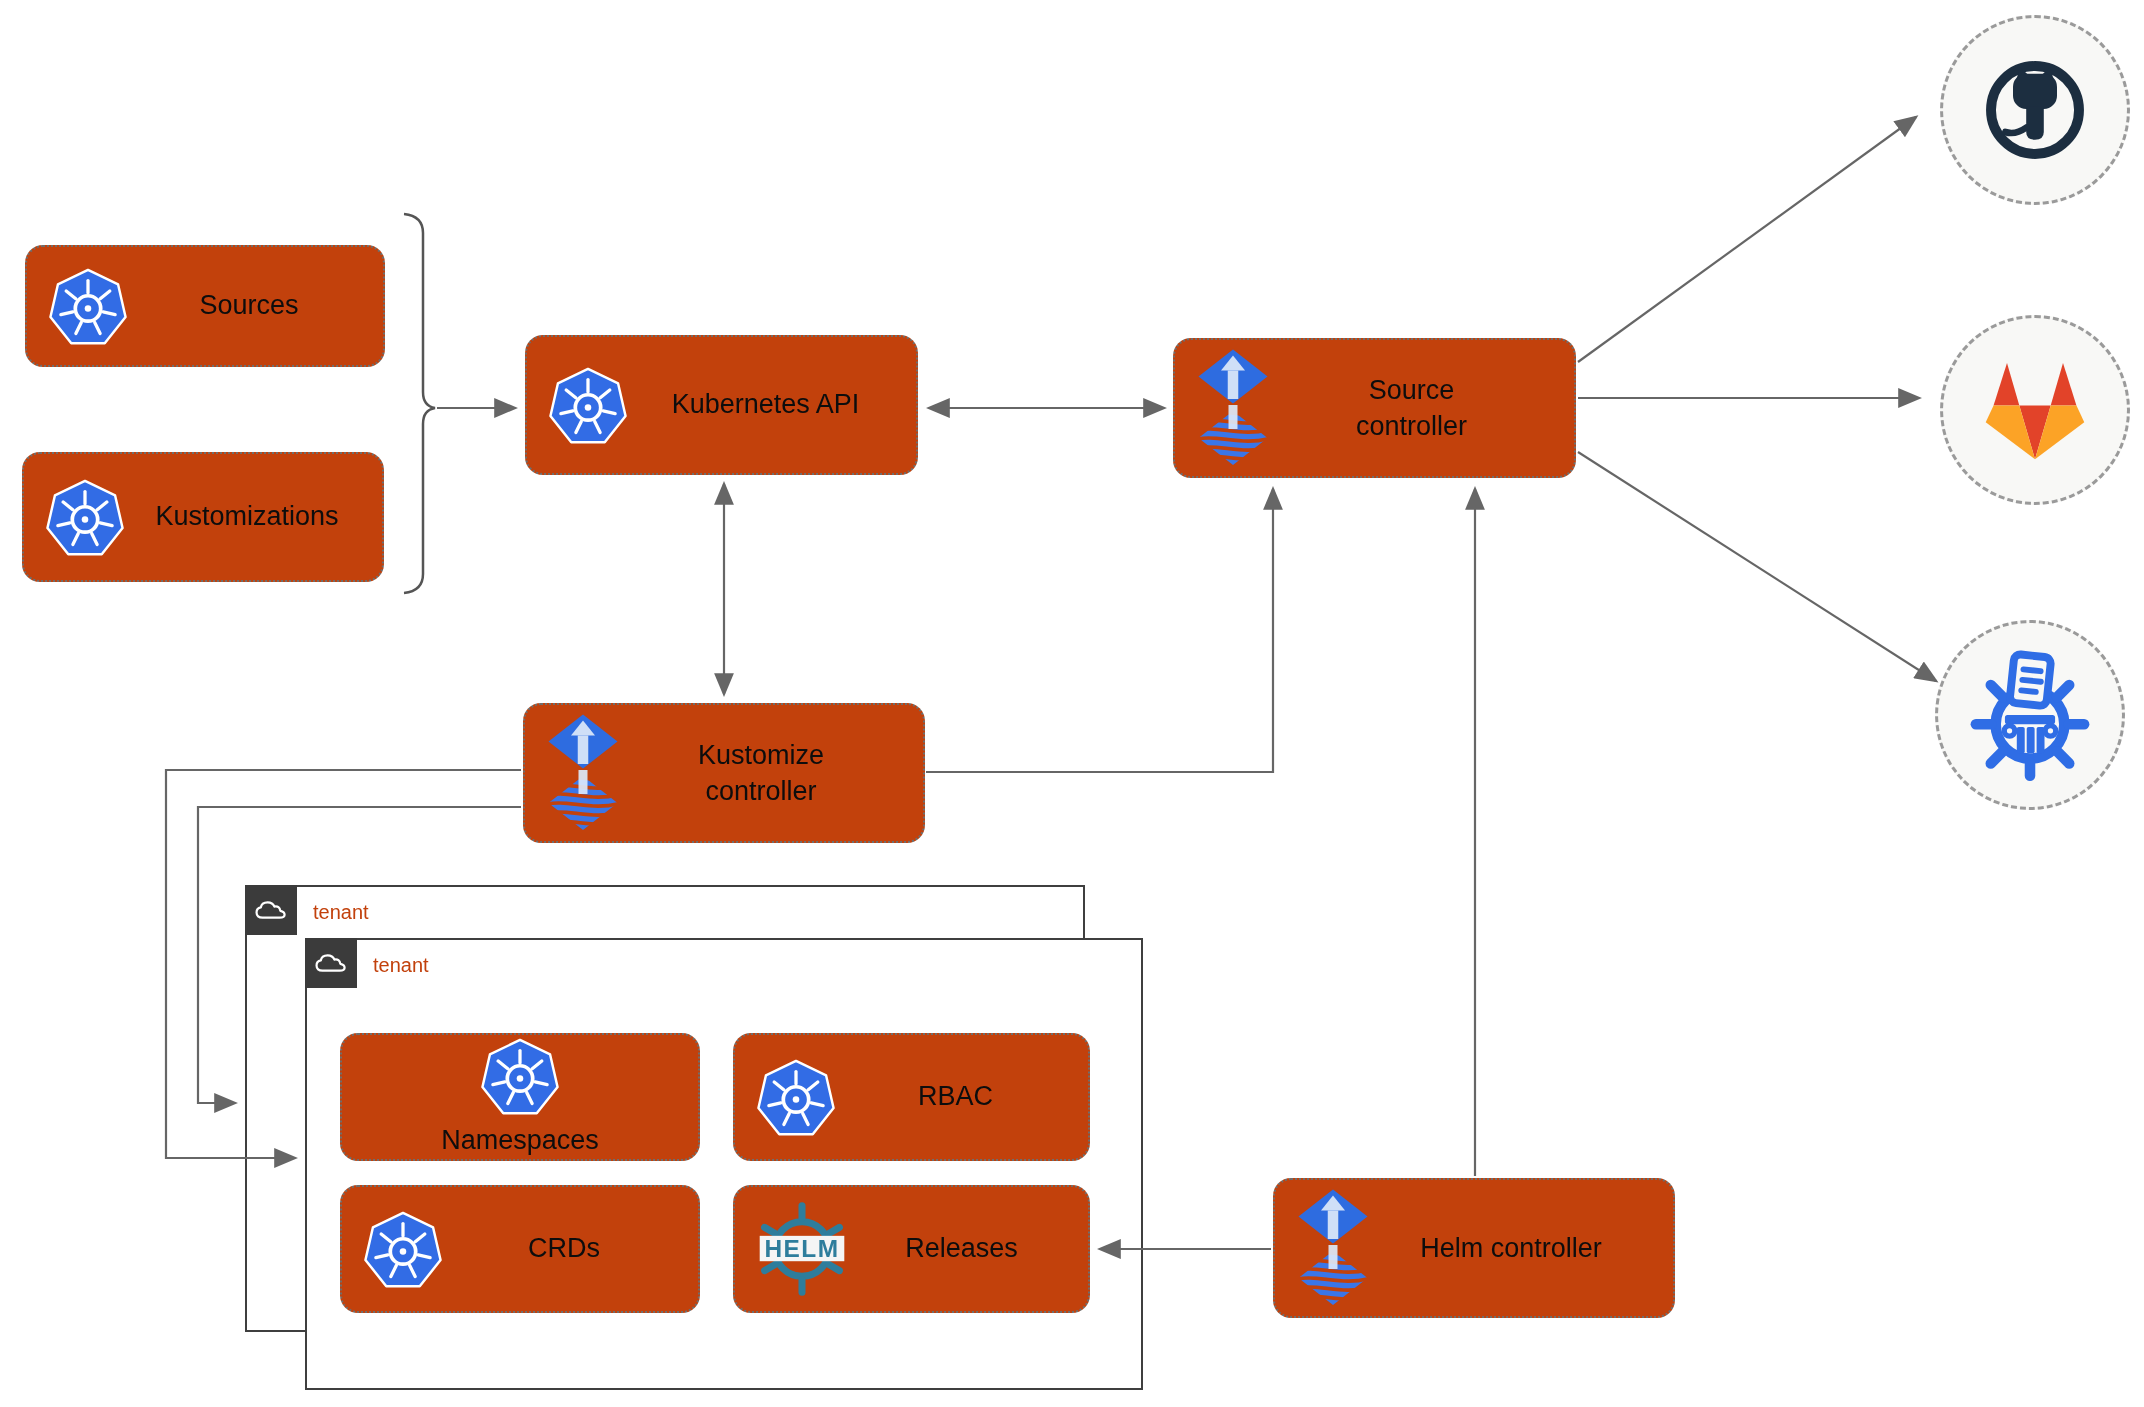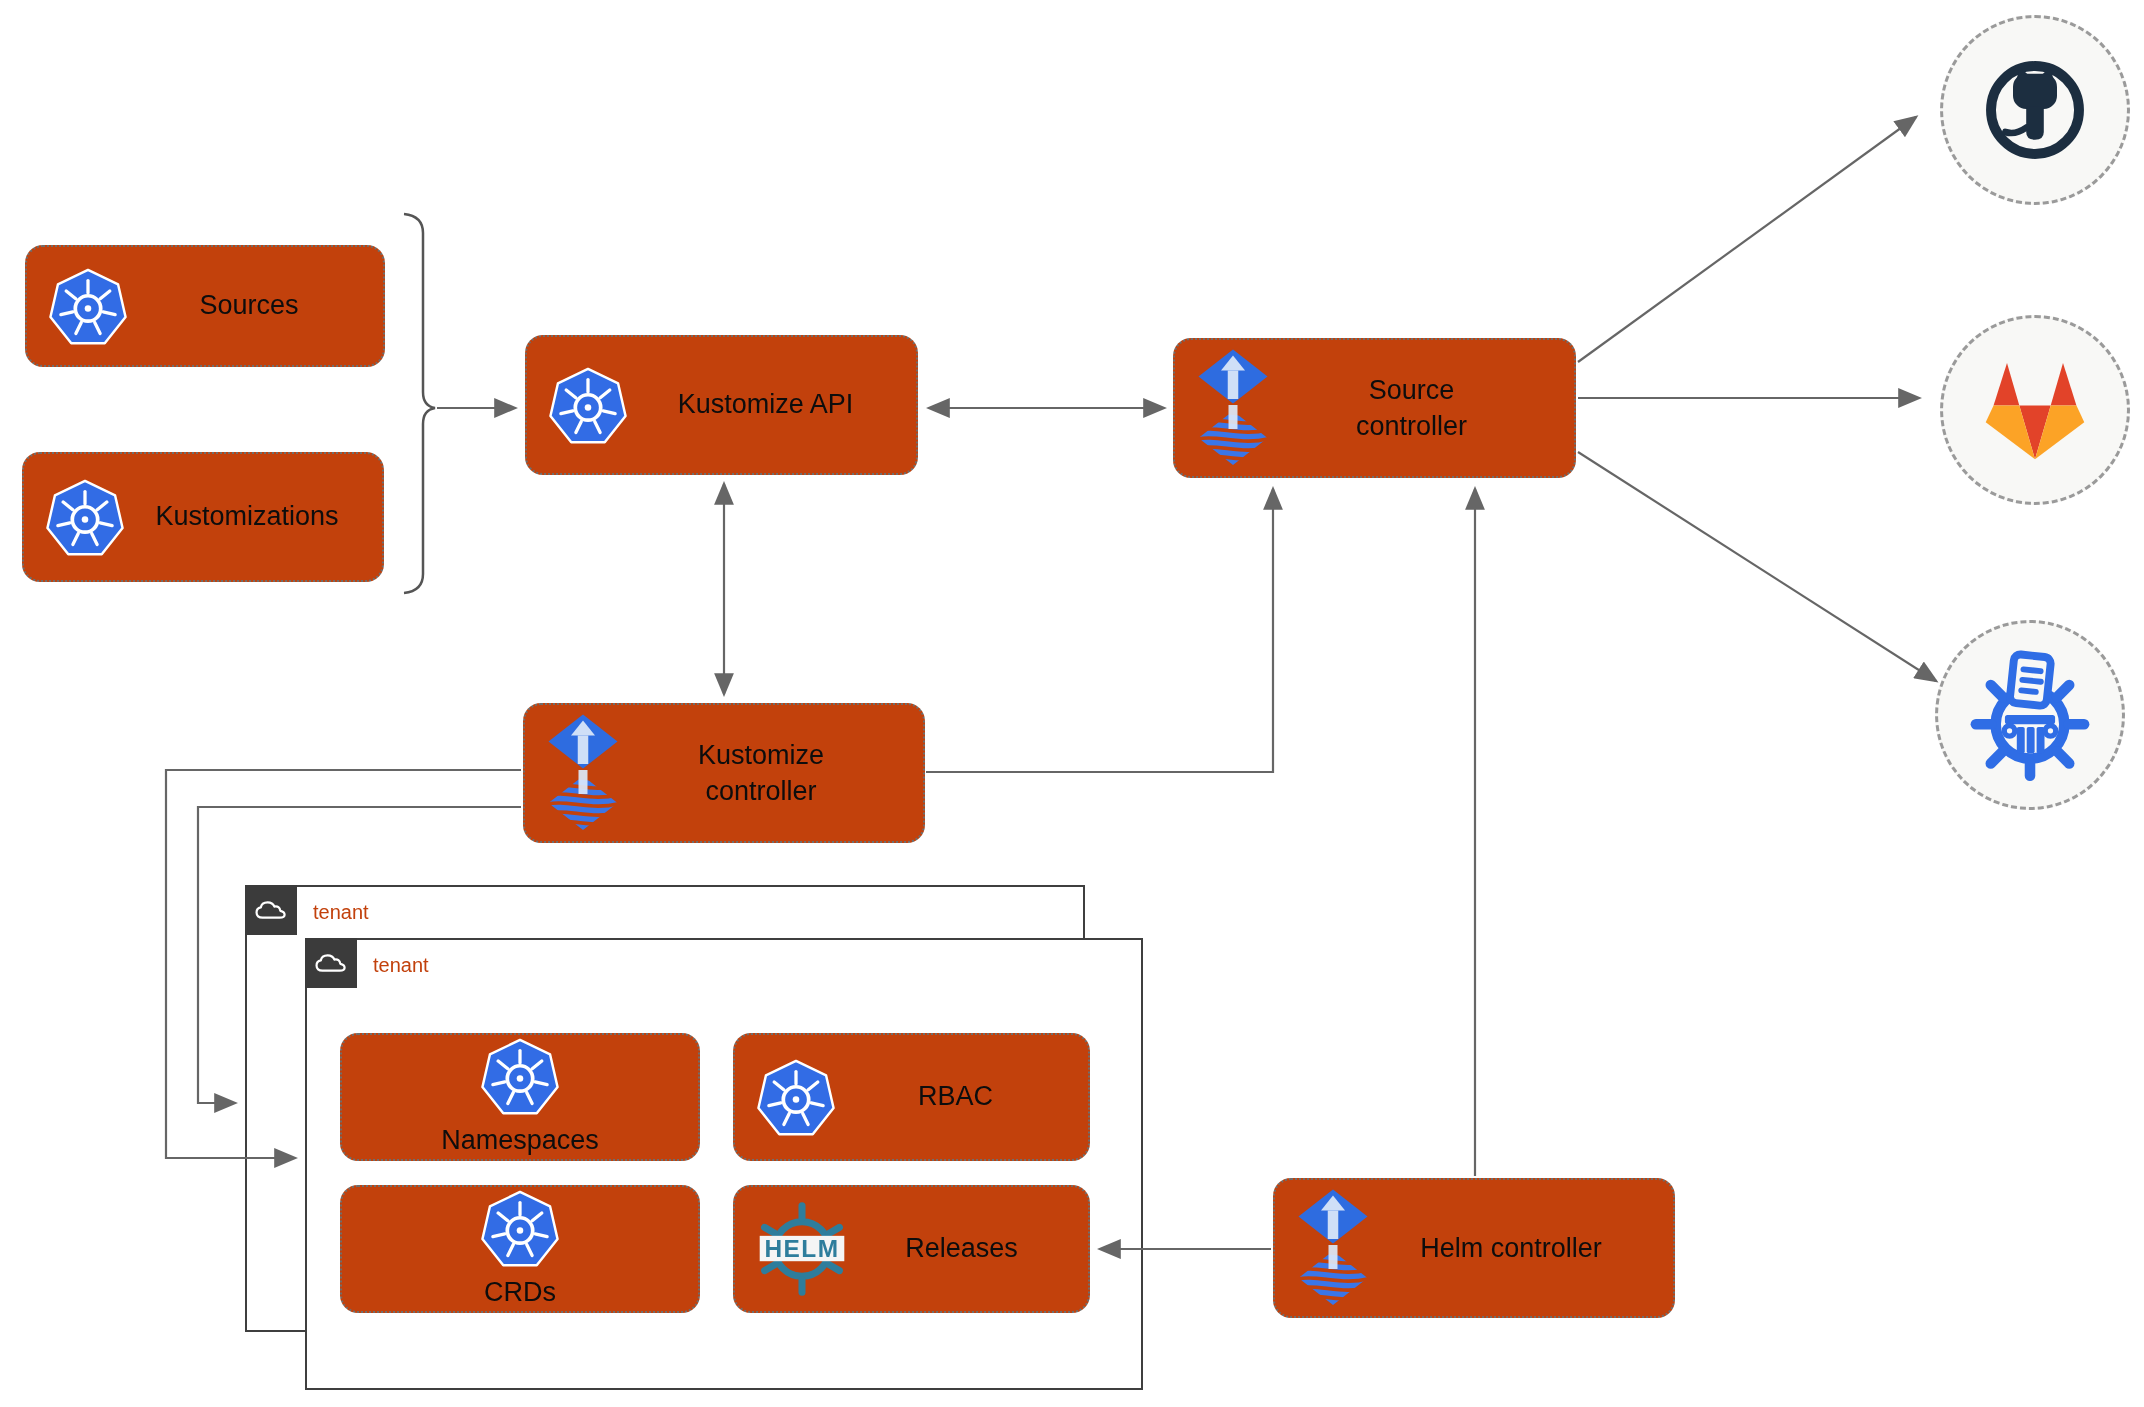--- a/index.html
+++ b/index.html
@@ -32,21 +32,21 @@
 
   
   #n-sources       {left:25px;  top:245px; width:360px;height:122px;}
   #n-kustomizations{left:22px;  top:452px; width:362px;height:130px;}
   #n-k8s-api       {left:525px; top:335px; width:393px;height:140px;}
   #n-source-ctrl   {left:1173px;top:338px; width:403px;height:140px;}
   #n-kustomize-ctrl{left:523px; top:703px; width:402px;height:140px;}
   #n-helm-ctrl     {left:1273px;top:1178px;width:402px;height:140px;}
   #n-namespaces    {left:340px; top:1033px;width:360px;height:128px;flex-direction:column;}
   #n-rbac          {left:733px; top:1033px;width:357px;height:128px;}
-  #n-crds          {left:340px; top:1185px;width:360px;height:128px;flex-direction:column;}
+  #n-crds          {left:340px; top:1185px;width:360px;height:128px;}
   #n-releases      {left:733px; top:1185px;width:357px;height:128px;}
 
   
   .tenant{position:absolute;background:#fff;border:2px solid #3f3f3f;box-sizing:border-box;}
   #tenant-outer{left:245px;top:885px;width:840px;height:447px;z-index:1;}
   #tenant-inner{left:305px;top:938px;width:838px;height:452px;z-index:2;}
   .tenant-badge{position:absolute;left:-2px;top:-2px;width:52px;height:50px;background:#3b3b3b;
                 display:flex;align-items:center;justify-content:center;}
   .tenant-badge svg{width:34px;height:24px;}
   .tenant-label{position:absolute;left:66px;top:0;height:68px;line-height:50px;
@@ -200,21 +200,21 @@
     <svg class="icon icon-k8s" viewBox="0 0 100 100">
         <use href="#icon-k8s"></use>
       </svg>
     <span class="node-label">Kustomizations</span>
   </div>
 
   <div class="node" id="n-k8s-api">
     <svg class="icon icon-k8s" viewBox="0 0 100 100">
         <use href="#icon-k8s"></use>
       </svg>
-    <span class="node-label">Kustomize API</span>
+    <span class="node-label">Kubernetes API</span>
   </div>
 
   <div class="node wrap2" id="n-source-ctrl">
     <svg class="icon icon-flux" viewBox="0 0 100 160">
         <use href="#icon-flux"></use>
       </svg>
     <span class="node-label">Source controller</span>
   </div>
 
   <div class="node wrap2" id="n-kustomize-ctrl">

